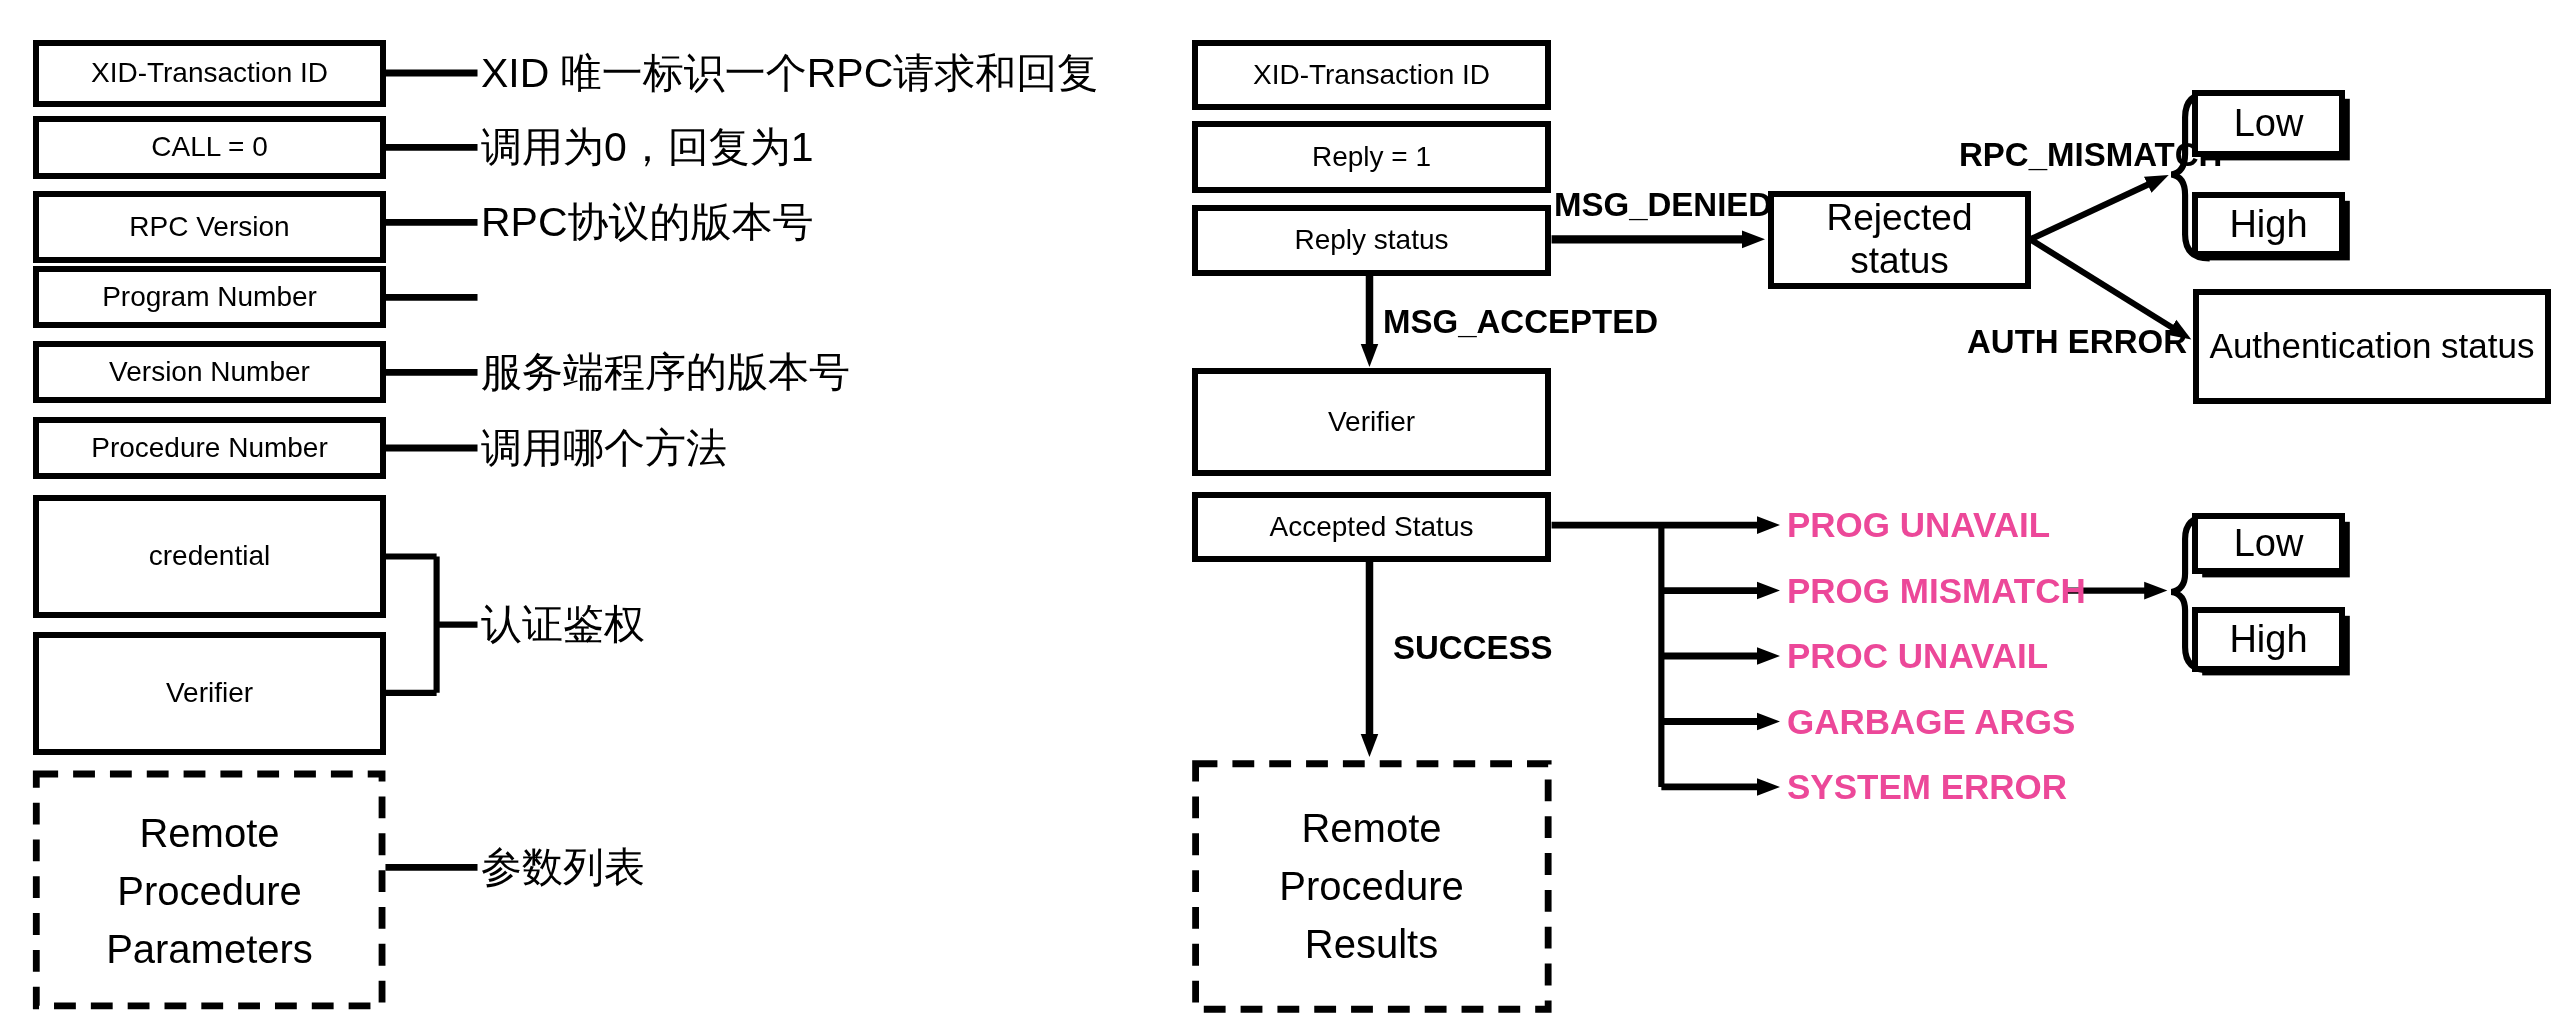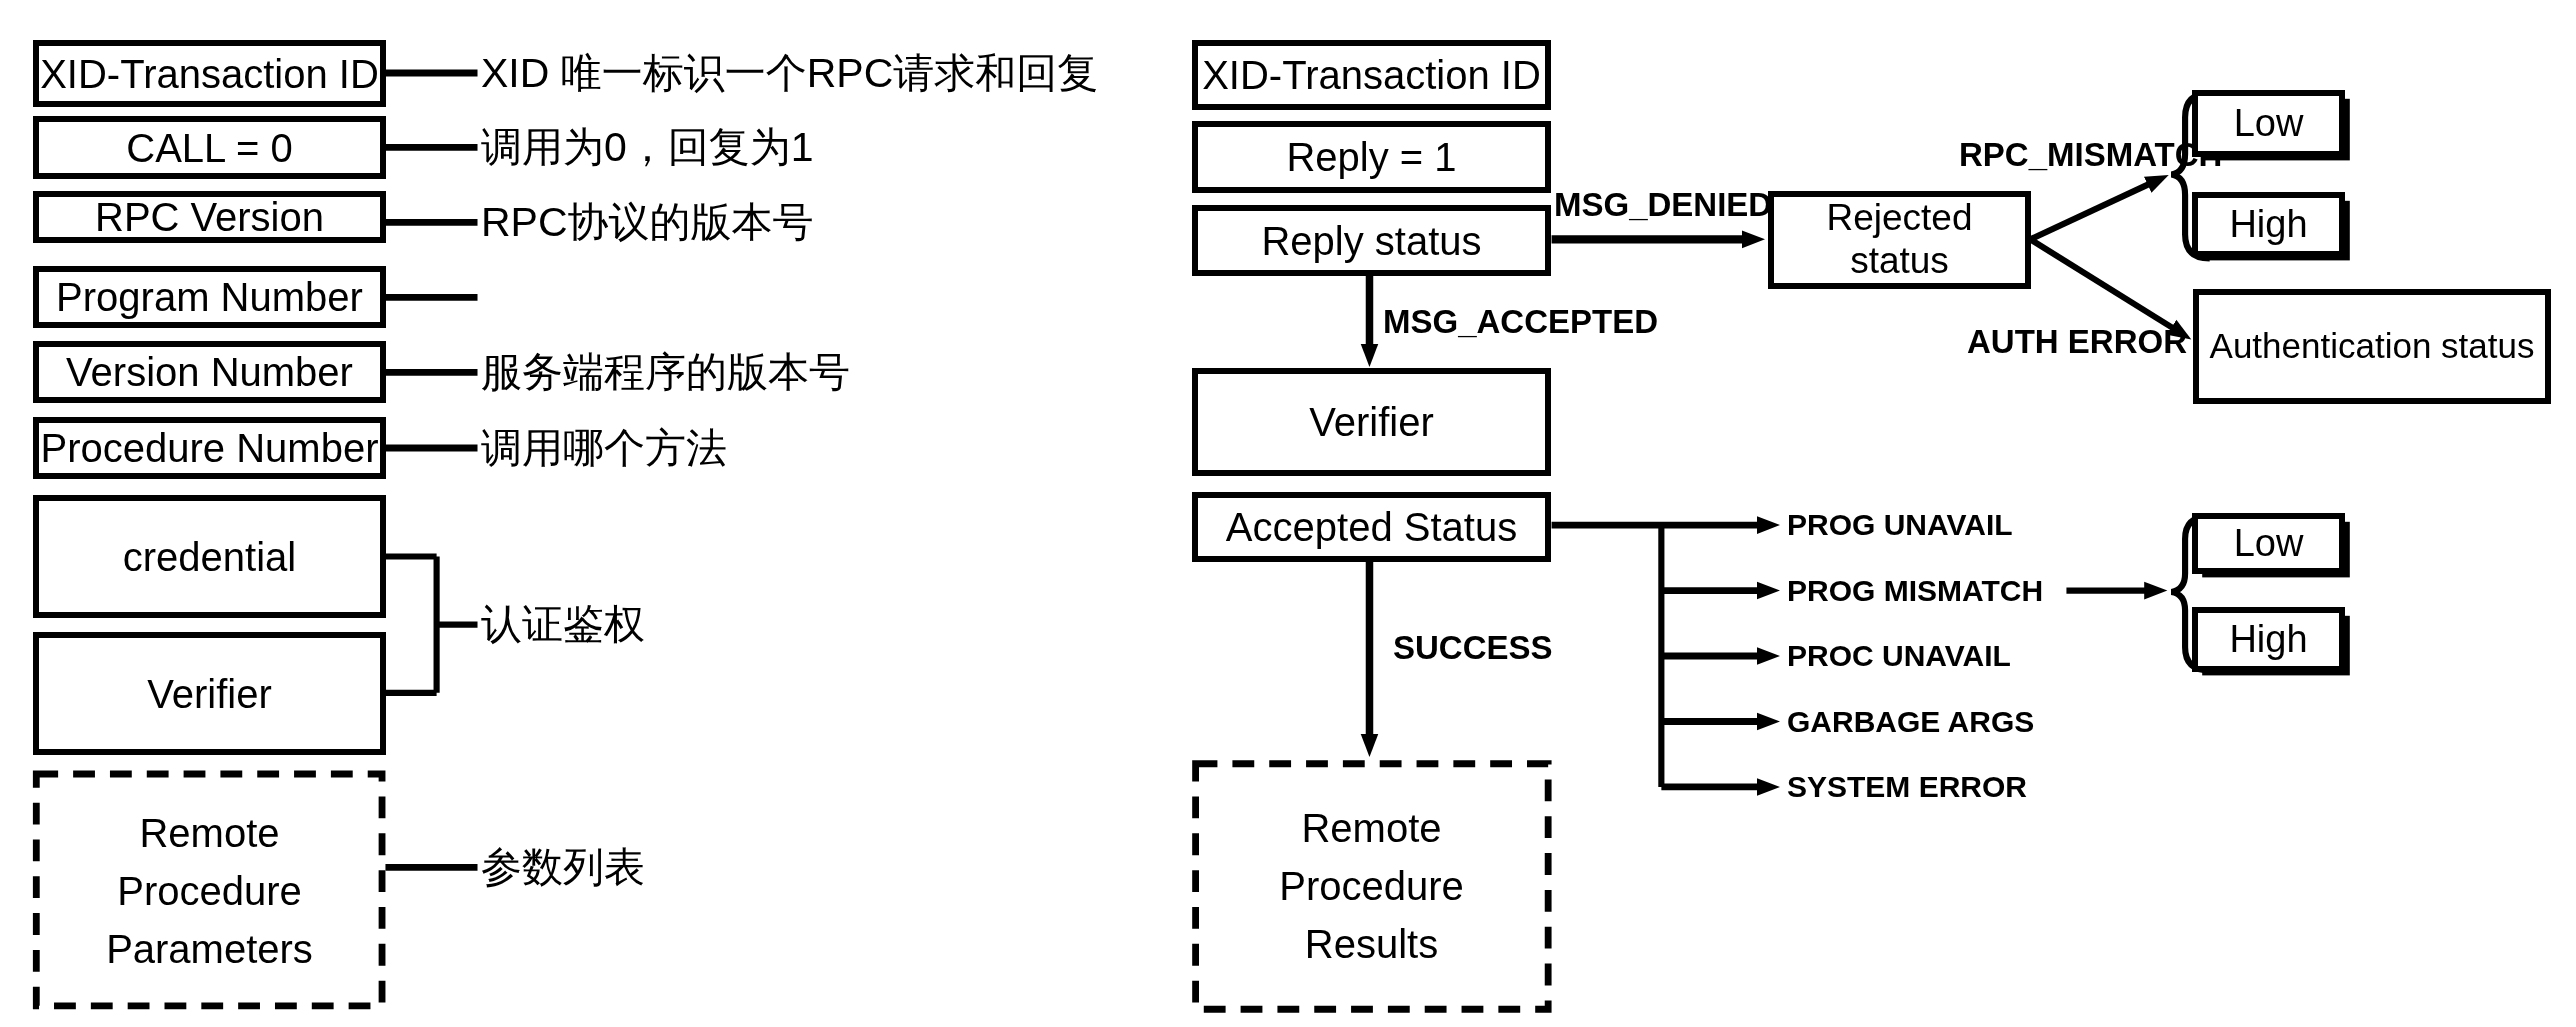--- a/index.html
+++ b/index.html
@@ -1,29 +1,29 @@
 <!DOCTYPE html>
 <html style="font-size:11px"><head>
 <meta charset="utf-8">
 <style>
   html,body{margin:0;padding:0;background:#ffffff;}
   body{font-family:"Liberation Sans","DejaVu Sans",sans-serif;color:#000;}
   .stage{position:relative;width:2576px;height:1027px;background:#fff;overflow:hidden;}
   .box{position:absolute;box-sizing:border-box;border:6.8px solid #000;background:#fff;
        display:flex;align-items:center;justify-content:center;text-align:center;
-       font-size:40px;line-height:1.15;color:#000;}
+       font-size:28px;line-height:1.15;color:#000;}
   .box.thin{border-width:6.1px;}
   .box.shadow{box-shadow:7.5px 6.1px 0 -2.7px #000;}
   .dashedbox{position:absolute;box-sizing:border-box;display:flex;align-items:center;justify-content:center;
        text-align:center;font-size:40px;line-height:1.45;color:#000;background:transparent;}
   .dashedbox .inner{width:232px;}
   .note{position:absolute;font-size:41px;line-height:55px;height:55px;white-space:nowrap;color:#000000;}
   .tag{position:absolute;font-weight:700;font-size:33px;line-height:37px;white-space:nowrap;color:#000;}
   .tag.center{text-align:center;}
-  .errlabel{position:absolute;font-weight:700;font-size:30px;line-height:35px;white-space:nowrap;color:#000000;}
+  .errlabel{position:absolute;font-weight:700;font-size:35px;line-height:35px;white-space:nowrap;color:#ec4899;}
   svg.overlay{position:absolute;left:0;top:0;width:2576px;height:1027px;}
   svg.overlay *{vector-effect:none;}
 </style>
 </head>
 <body>
 
 <div class="stage">
 
   <svg class="overlay" viewBox="0 0 3777 1506" xmlns="http://www.w3.org/2000/svg">
     <defs>
@@ -69,21 +69,21 @@
       <rect x="1753" y="1120" width="517" height="360" stroke-width="10" stroke-dasharray="32 22"></rect>
     </g>
   </svg>
 
   <div class="box thin" style="left:33px;top:40px;width:353px;height:67px">
       <span>XID-Transaction ID</span>
     </div>
   <div class="box thin" style="left:33px;top:116px;width:353px;height:63px">
       <span>CALL = 0</span>
     </div>
-  <div class="box thin" style="left:33px;top:191px;width:353px;height:52px">
+  <div class="box thin" style="left:33px;top:191px;width:353px;height:72px">
       <span>RPC Version</span>
     </div>
   <div class="box thin" style="left:33px;top:266px;width:353px;height:62px">
       <span>Program Number</span>
     </div>
   <div class="box thin" style="left:33px;top:341px;width:353px;height:62px">
       <span>Version Number</span>
     </div>
   <div class="box thin" style="left:33px;top:417px;width:353px;height:62px">
       <span>Procedure Number</span>

